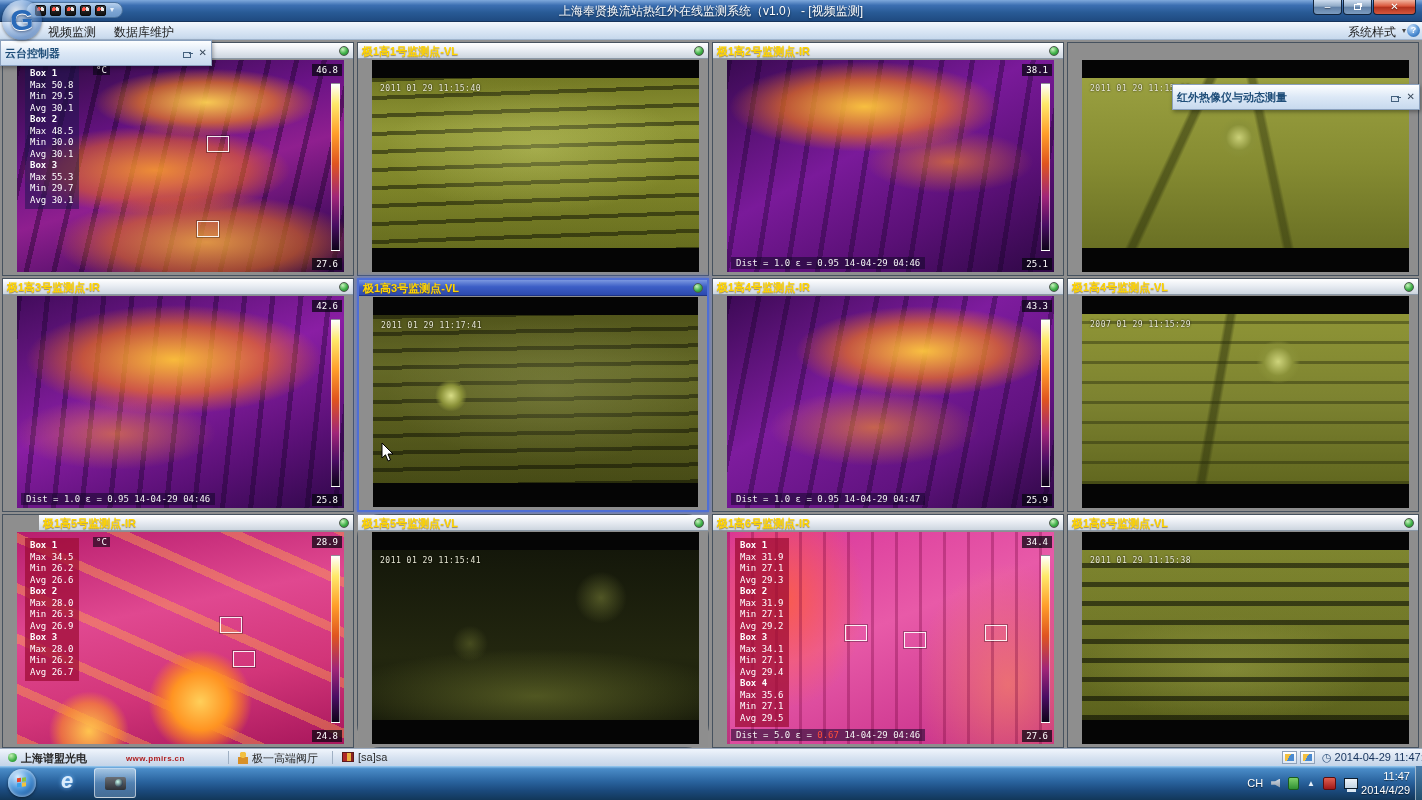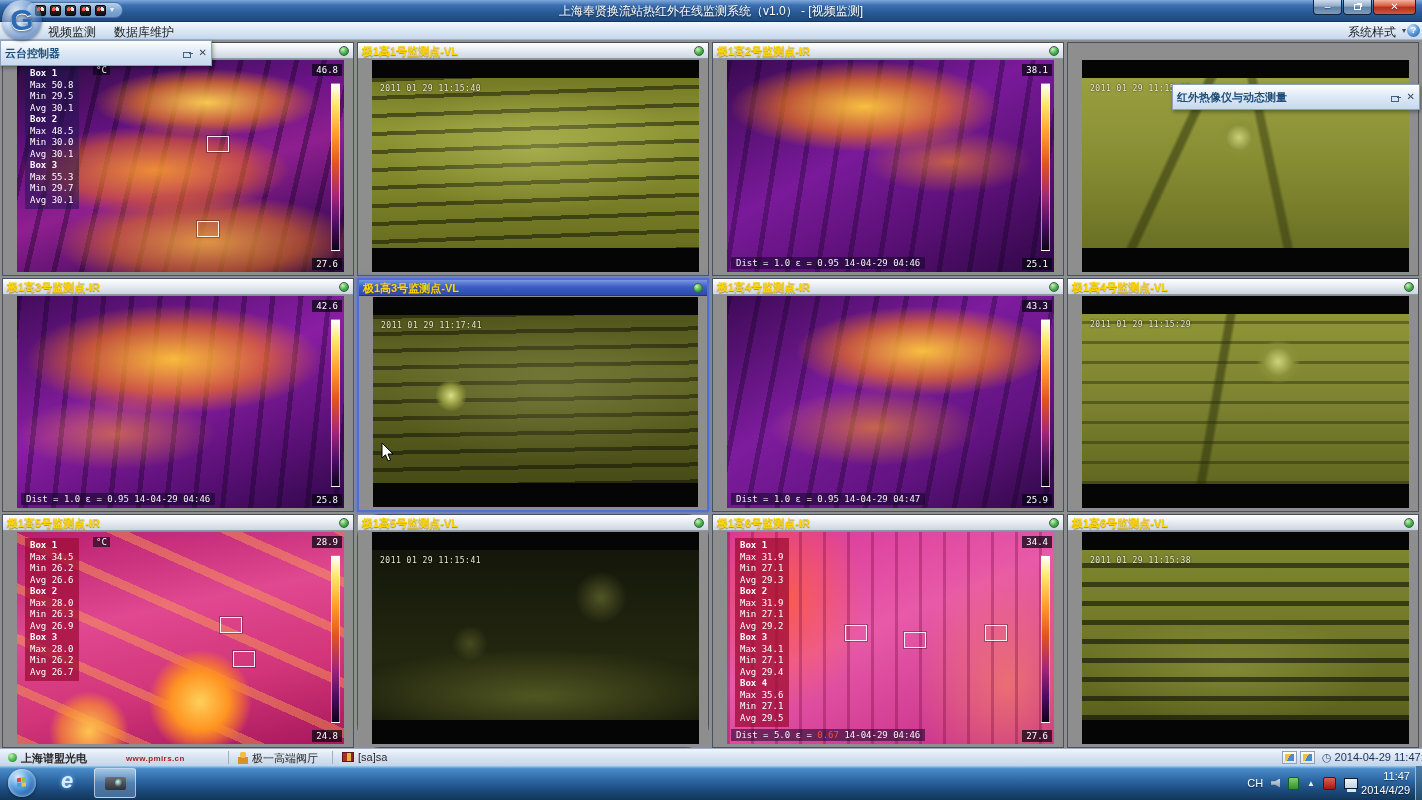--- a/index.html
+++ b/index.html
@@ -374,25 +374,25 @@
       <div class="panel" style="left: 1067px; top: 238px;">
         <div class="p-header">
           <span class="p-title">极1高4号监测点-VL</span>
           <span class="p-dot"></span>
         </div>
         <div class="p-content">
           <div class="inset art-vl-b2">
             <div class="vl-scene"></div>
             <div class="lb lb-t"></div>
             <div class="lb lb-b"></div>
-            <div class="vl-ts">2011 01 29 11:15:29</div>
-          </div>
-        </div>
-      </div>
-      <div class="panel" style="left: 2px; top: 474px;">
+            <div class="vl-ts">2007 01 29 11:15:29</div>
+          </div>
+        </div>
+      </div>
+      <div class="panel" style="left: 2px; top: 474px; padding-left: 36px;">
         <div class="p-header">
           <span class="p-title">极1高5号监测点-IR</span>
           <span class="p-dot"></span>
         </div>
         <div class="p-content">
           <div class="inset art-ir-c">
             <div class="scale"></div>
             <span class="s-max">28.9</span>
             <span class="s-min">24.8</span>
             <span class="unit">°C</span>

